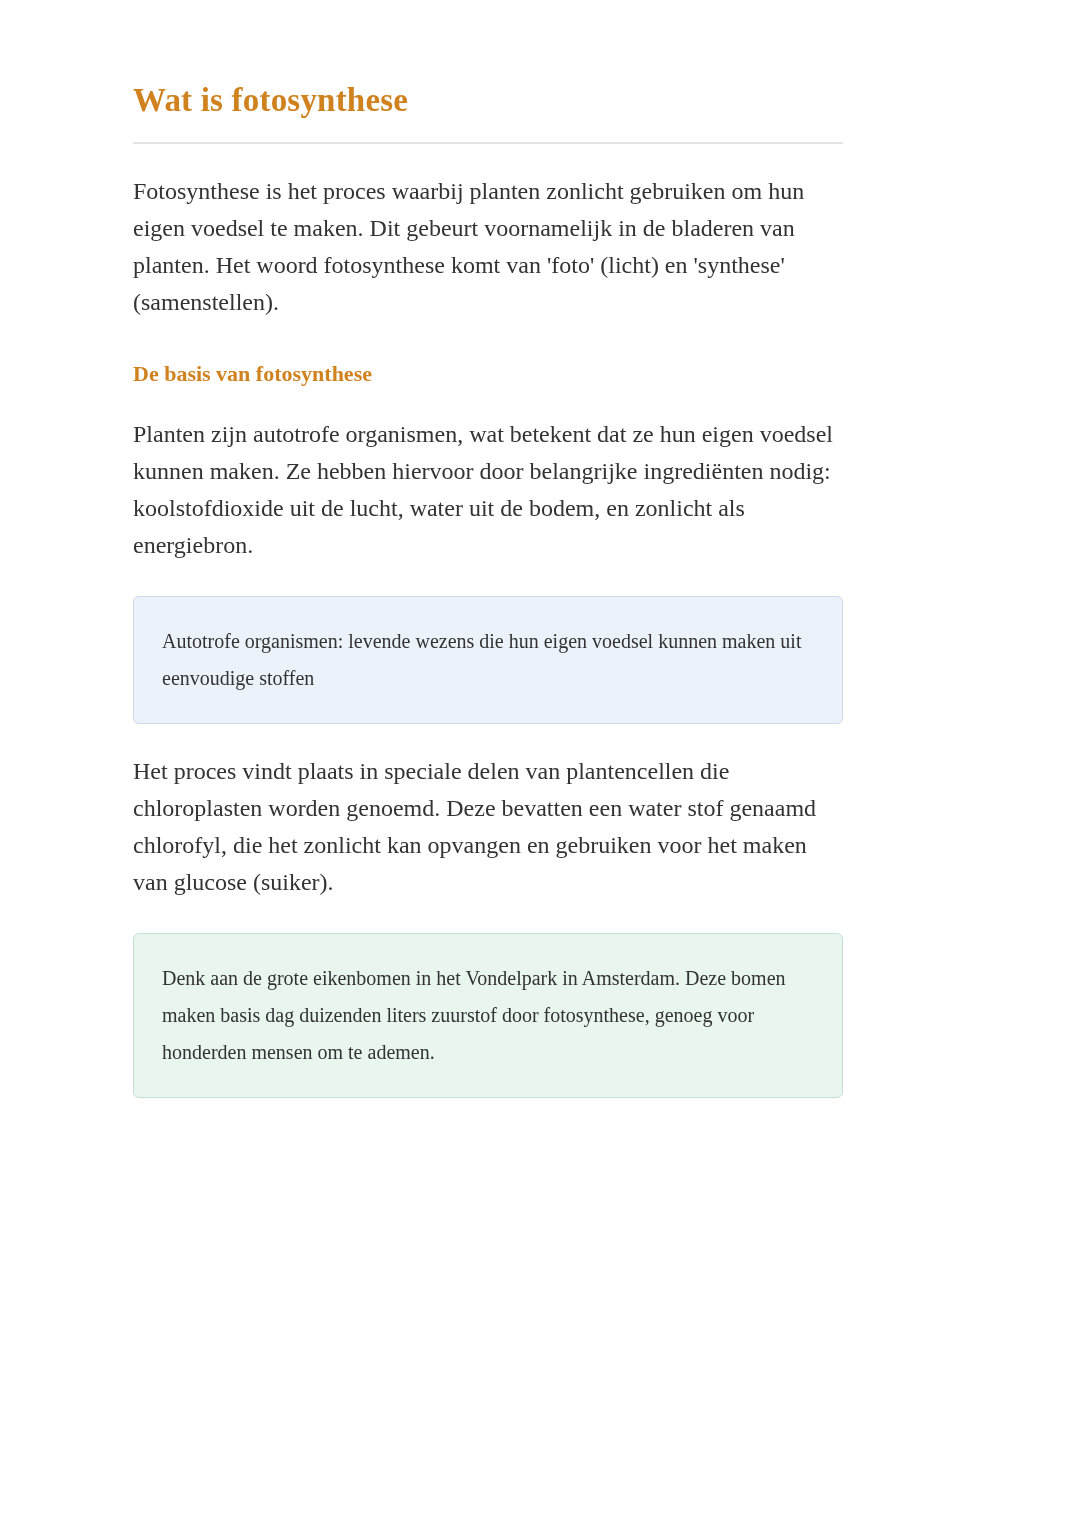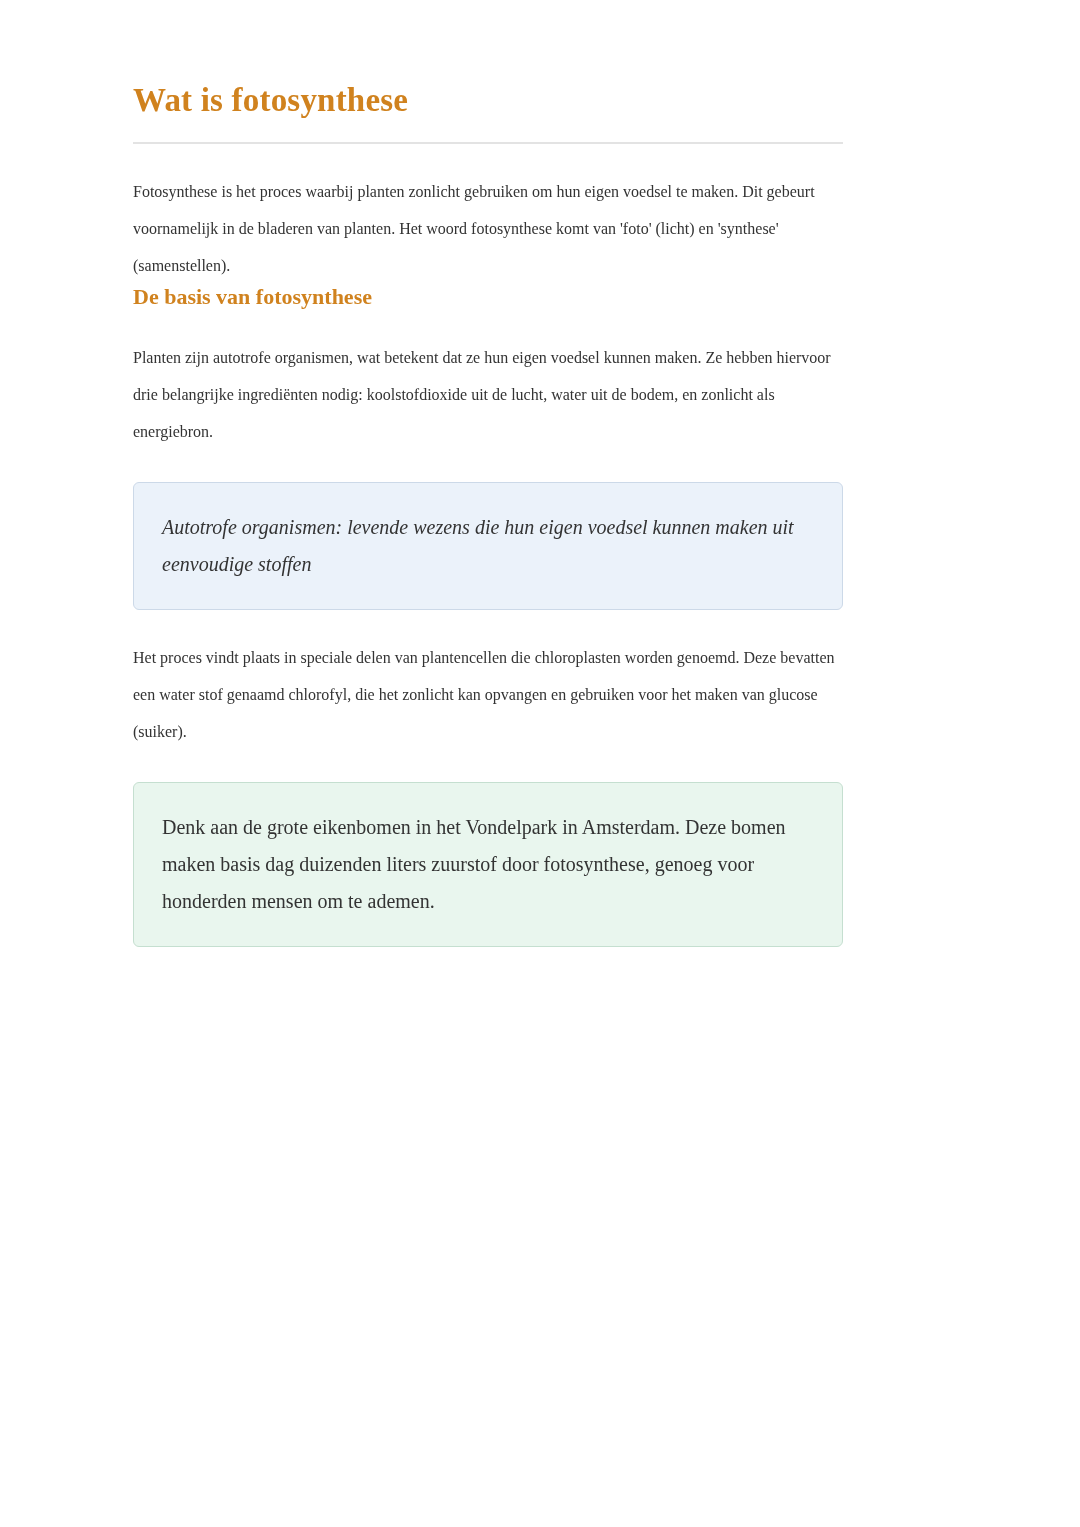--- a/index.html
+++ b/index.html
@@ -34,62 +34,62 @@
     color: var(--accent-orange);
     line-height: 1.15;
     letter-spacing: 0.2px;
   }
   .title-divider {
     border: none;
     border-top: 2px solid var(--divider);
     margin: 22px 0 0 0;
   }
   .body-paragraph {
-    font-size: 16px;
+    font-size: 24px;
     line-height: 37px;
     margin-top: 29px;
     color: var(--body-text);
   }
   .section-heading {
     font-size: 22px;
     font-weight: 700;
     color: var(--accent-orange);
+    margin-top: 40px;
     line-height: 1.2;
   }
   .callout {
     border-radius: 6px;
     padding: 26px 28px;
     font-size: 20px;
     line-height: 37px;
     margin-top: 32px;
   }
   .callout.info {
     background: var(--info-bg);
     border: 1px solid var(--info-border);
-    font-style: italic;
   }
   .callout.example {
     background: var(--example-bg);
     border: 1px solid var(--example-border);
   }
 </style>
 </head>
 <body>
 
 <div class="page">
 
   <h1 class="page-title">Wat is fotosynthese</h1>
 
   <hr class="title-divider">
 
   <p class="body-paragraph">Fotosynthese is het proces waarbij planten zonlicht gebruiken om hun eigen voedsel te maken. Dit gebeurt voornamelijk in de bladeren van planten. Het woord fotosynthese komt van 'foto' (licht) en 'synthese' (samenstellen).</p>
 
   <h2 class="section-heading">De basis van fotosynthese</h2>
 
-  <p class="body-paragraph">Planten zijn autotrofe organismen, wat betekent dat ze hun eigen voedsel kunnen maken. Ze hebben hiervoor drie belangrijke ingrediënten nodig: koolstofdioxide uit de lucht, water uit de bodem, en zonlicht als energiebron.</p>
+  <p class="body-paragraph">Planten zijn autotrofe organismen, wat betekent dat ze hun eigen voedsel kunnen maken. Ze hebben hiervoor door belangrijke ingrediënten nodig: koolstofdioxide uit de lucht, water uit de bodem, en zonlicht als energiebron.</p>
 
   <div class="callout info">
     <span>Autotrofe organismen: levende wezens die hun eigen voedsel kunnen maken uit eenvoudige stoffen</span>
   </div>
 
   <p class="body-paragraph">Het proces vindt plaats in speciale delen van plantencellen die chloroplasten worden genoemd. Deze bevatten een water stof genaamd chlorofyl, die het zonlicht kan opvangen en gebruiken voor het maken van glucose (suiker).</p>
 
   <div class="callout example">
     <span>Denk aan de grote eikenbomen in het Vondelpark in Amsterdam. Deze bomen maken basis dag duizenden liters zuurstof door fotosynthese, genoeg voor honderden mensen om te ademen.</span>
   </div>

